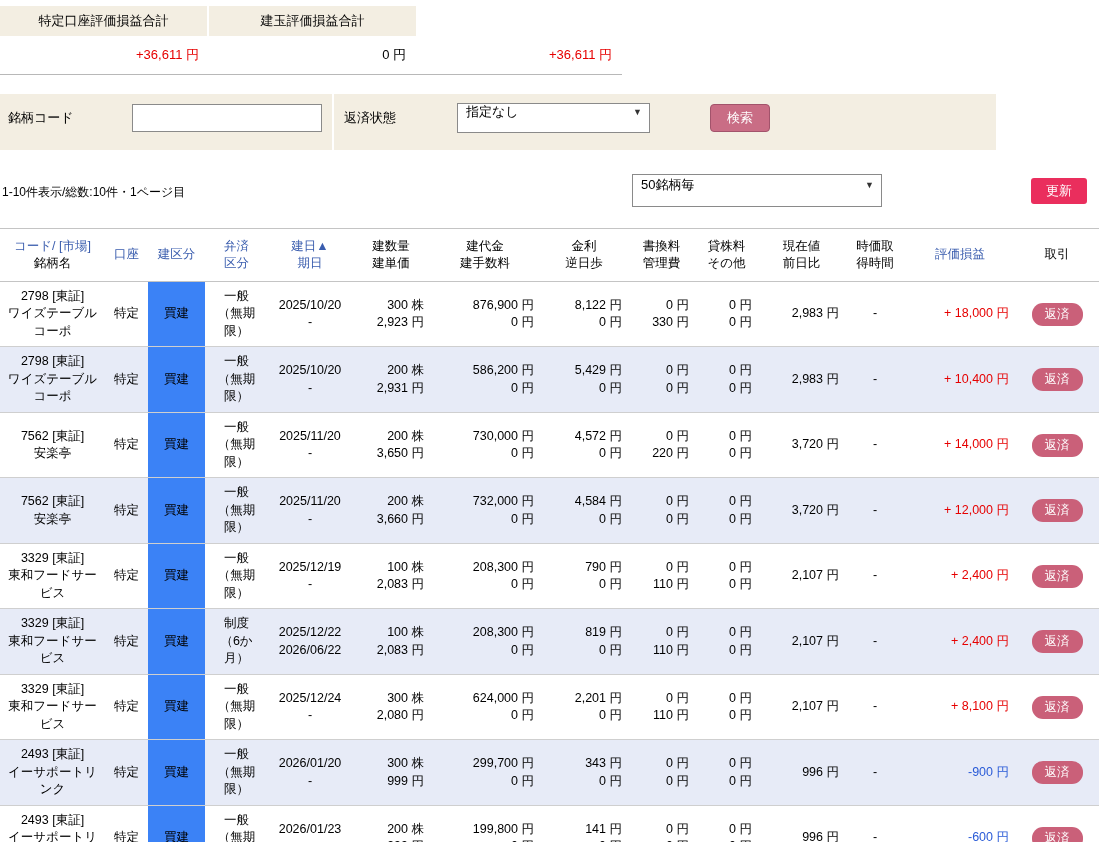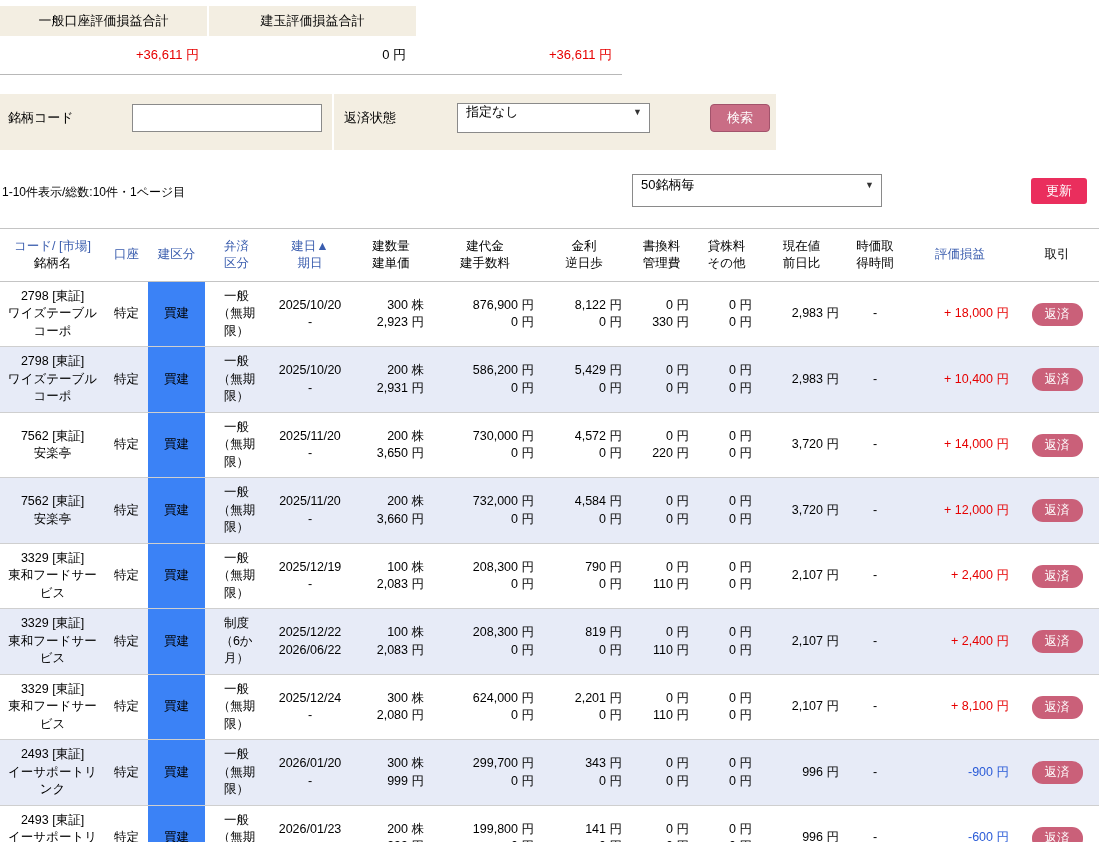--- a/index.html
+++ b/index.html
@@ -13,21 +13,21 @@
 
   
   .summary { width: 622px; }
   .summary-heads { display: grid; grid-template-columns: 207px 207px 206px; gap: 2px; }
   .summary-head { background: #f3eee2; text-align: center; font-size: 13px; padding: 6px 0; }
   .summary-vals { display: grid; grid-template-columns: 207px 207px 206px; border-bottom: 1px solid #b8b8b8; }
   .summary-val { text-align: right; padding: 10px 8px; font-size: 13px; }
   .summary-val.pos { color: #e60000; }
 
   
-  .search-bar { margin-top: 19px; width: 776px; background: #f3eee2; display: flex; align-items: center; padding: 9px 0 17px 0; }
+  .search-bar { margin-top: 19px; width: 996px; background: #f3eee2; display: flex; align-items: center; padding: 9px 0 17px 0; }
   .lbl { font-size: 13px; }
   .code-lbl { margin-left: 8px; width: 124px; }
   .code-input { width: 190px; height: 28px; border: 1px solid #8a8a8a; padding: 2px 6px; font-size: 13px; background: #fff; font-family: inherit; }
   .v-divider { width: 2px; align-self: stretch; background: #ffffff; margin: -9px 0 -17px 10px; }
   .status-lbl { margin-left: 10px; width: 113px; }
   .selectbox { background: #fff; border: 1px solid #8a8a8a; display: flex; align-items: center; justify-content: space-between; font-size: 13px; padding: 0 7px 12px 8px; cursor: default; }
   .status-select { width: 193px; height: 30px; }
   .arrow { font-size: 9px; color: #333; }
   .search-btn { margin-left: 60px; background: #c96d85; border: 1px solid #a2536b; color: #fff; font-size: 13px; padding: 4px 16px; border-radius: 4px; cursor: pointer; font-family: inherit; }
 
@@ -60,21 +60,21 @@
   .pnl.neg { color: #2a5bd7; }
   .repay-btn { background: #ca6079; border: none; color: #fff; font-size: 12.5px; padding: 3px 13px; border-radius: 11px; cursor: pointer; font-family: inherit; }
 </style>
 </head>
 <body>
 
 <div class="page">
 
   <div class="summary">
     <div class="summary-heads">
-        <div class="summary-head">一般口座評価損益合計</div>
+        <div class="summary-head">特定口座評価損益合計</div>
         <div class="summary-head">建玉評価損益合計</div>
       </div>
     <div class="summary-vals">
         <div class="summary-val pos">+36,611 円</div>
         <div class="summary-val">0 円</div>
         <div class="summary-val pos">+36,611 円</div>
       </div>
   </div>
 
   <div class="search-bar">

